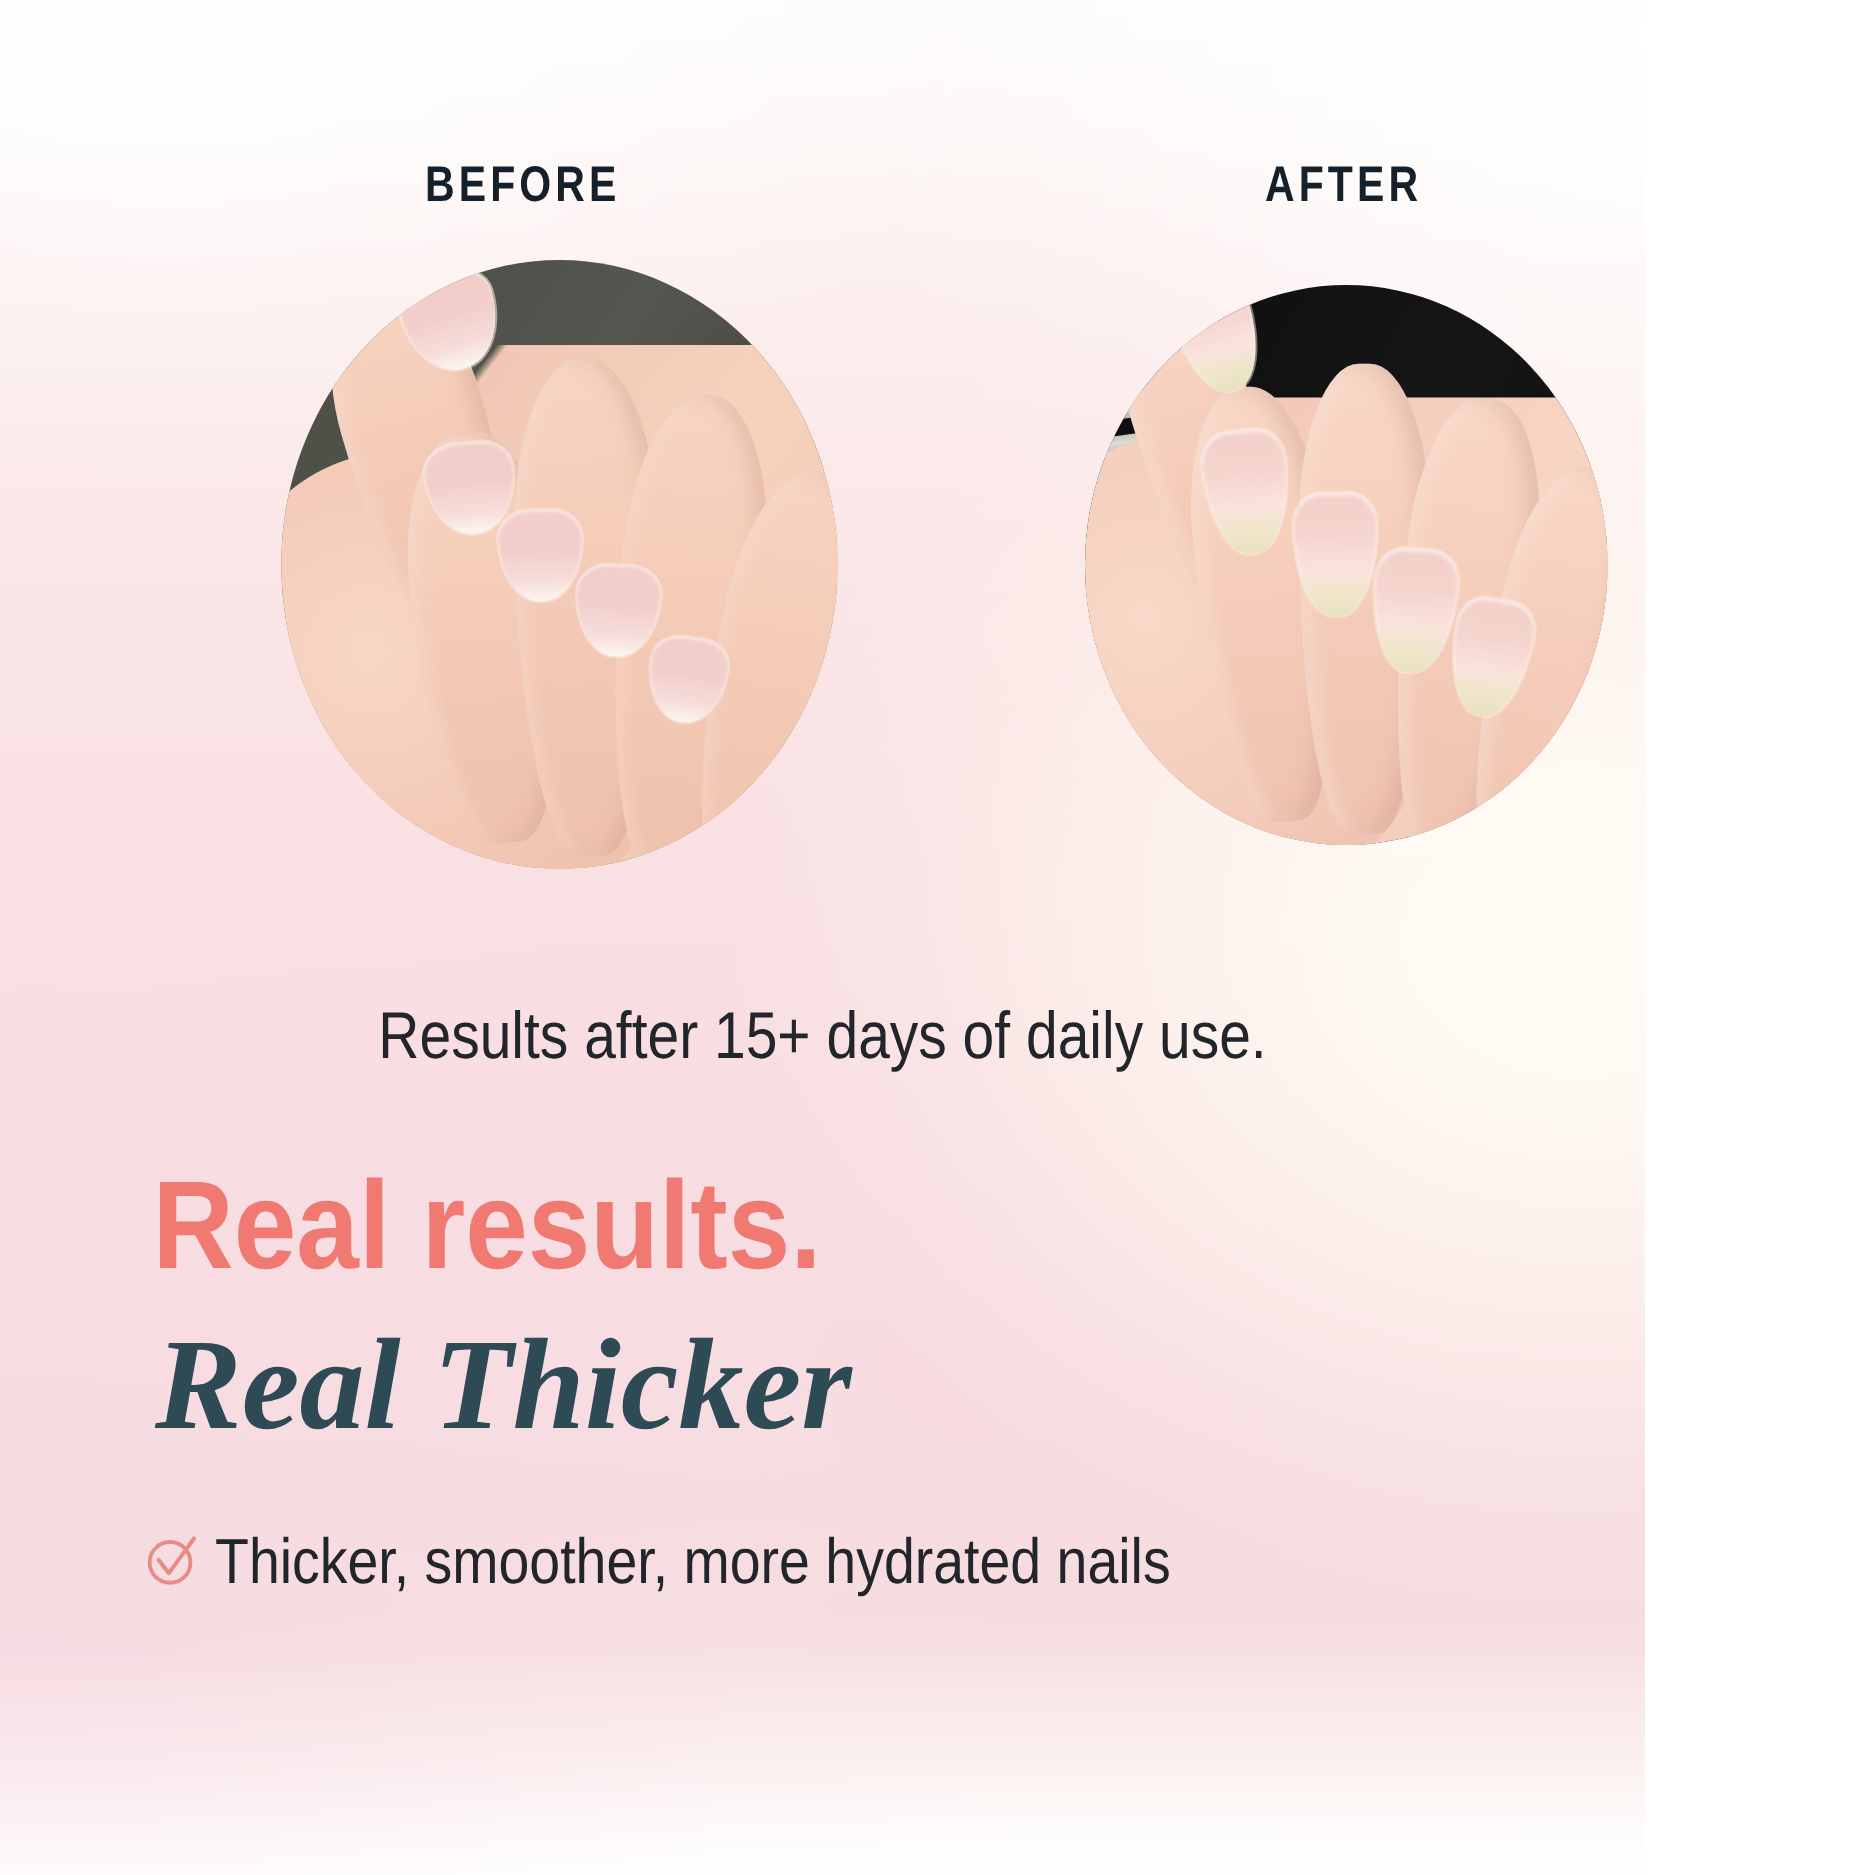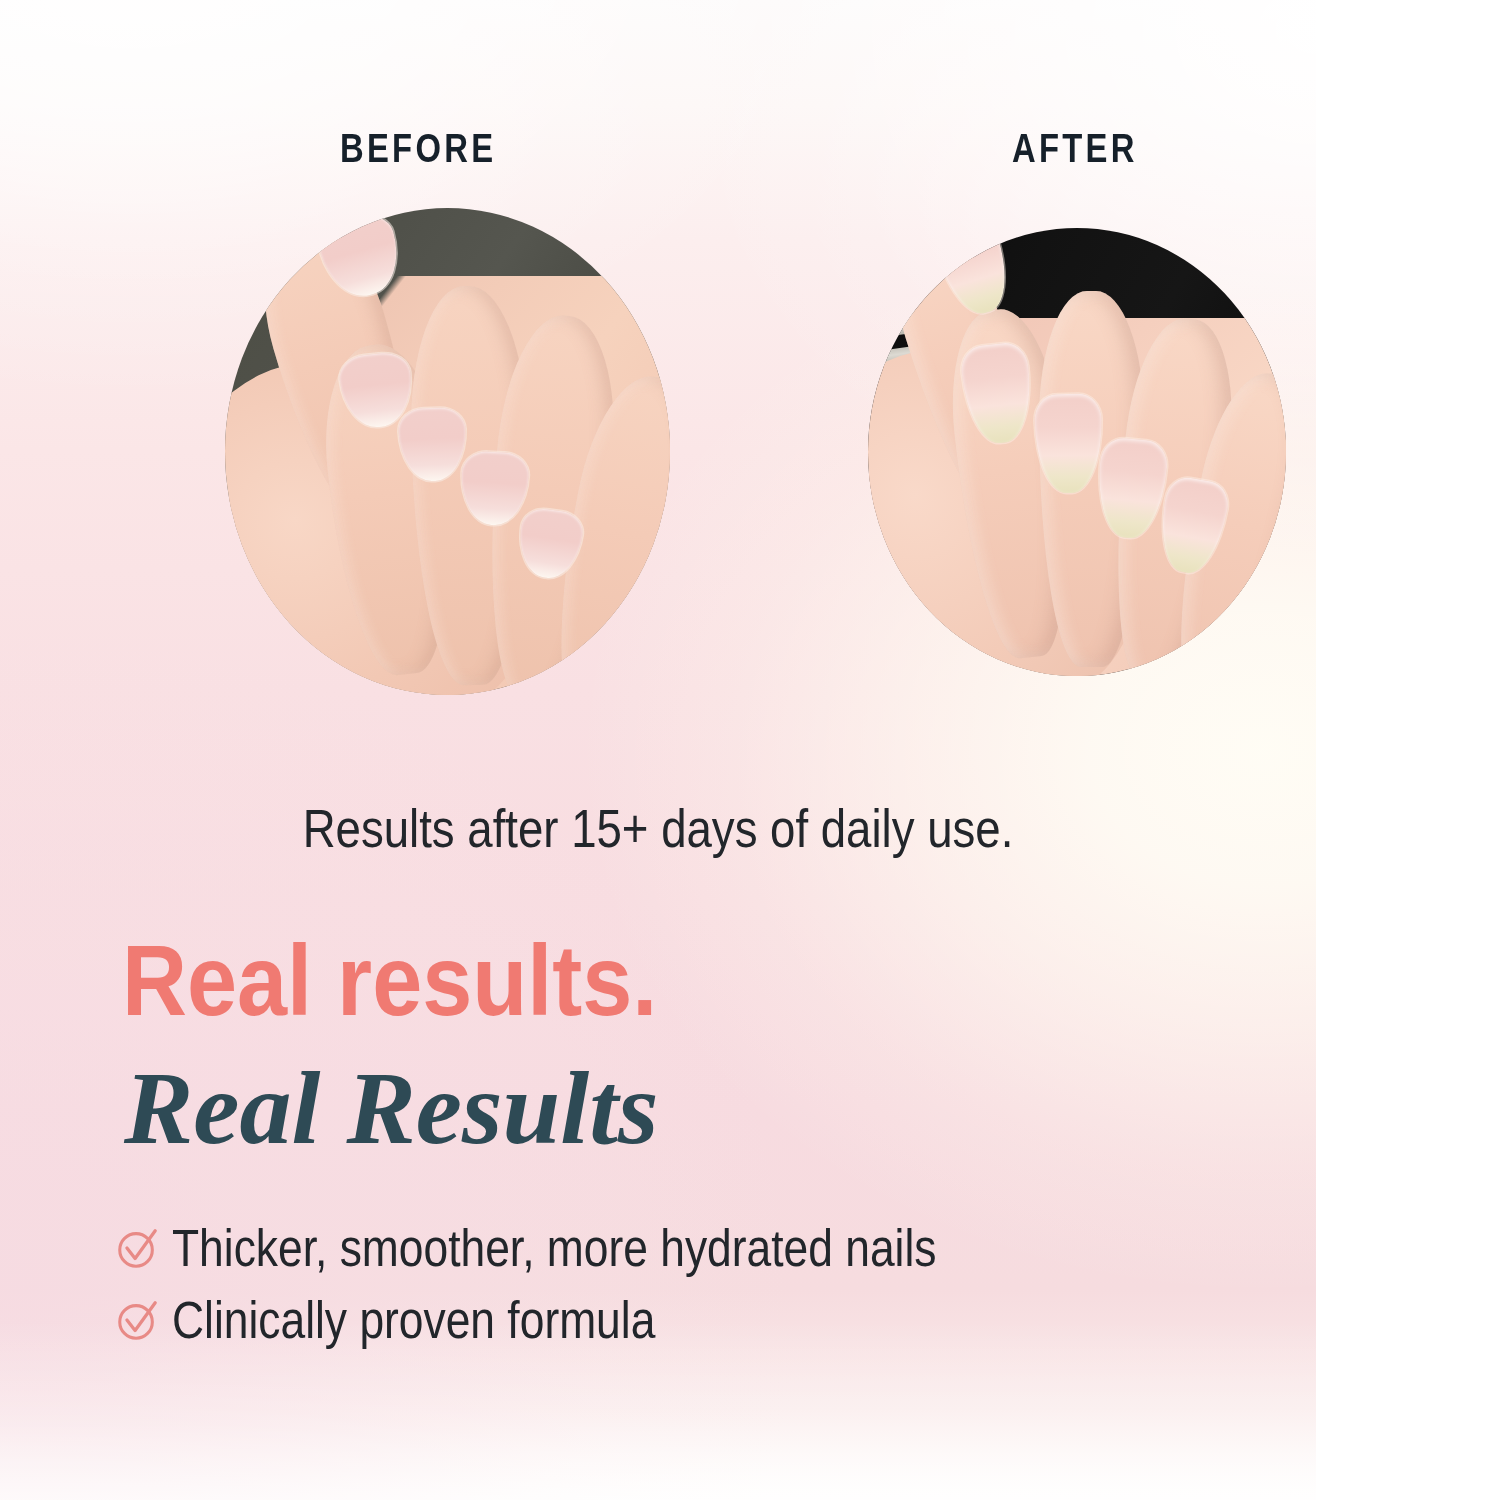--- a/index.html
+++ b/index.html
@@ -338,36 +338,29 @@
       <div class="af-nail af-n2"></div>
       <div class="af-nail af-n3"></div>
       <div class="af-nail af-n4"></div>
       <div class="af-nail af-n5"></div>
     </div>
   </div>
 
   <div id="caption">Results after 15+ days of daily use.</div>
 
   <div id="headline-1">Real results.</div>
-  <div id="headline-2">Real Results</div>
+  <div id="headline-2">Real Thicker</div>
 
   <div id="bullets">
 
     <div class="bullet-row">
       <svg class="check-icon" viewBox="0 0 48 48">
         <circle cx="23" cy="26" r="17" fill="none" stroke="#e88a86" stroke-width="3.2"></circle>
         <path d="M13.5 24 L22 35 L43 6" fill="none" stroke="#e88a86" stroke-width="3.4" stroke-linecap="round" stroke-linejoin="round"></path>
       </svg>
       <span class="bullet-text">Thicker, smoother, more hydrated nails</span>
     </div>
 
-    <div class="bullet-row">
-      <svg class="check-icon" viewBox="0 0 48 48">
-        <circle cx="23" cy="26" r="17" fill="none" stroke="#e88a86" stroke-width="3.2"></circle>
-        <path d="M13.5 24 L22 35 L43 6" fill="none" stroke="#e88a86" stroke-width="3.4" stroke-linecap="round" stroke-linejoin="round"></path>
-      </svg>
-      <span class="bullet-text">Clinically proven formula</span>
-    </div>
 
 
   </div>
 
 </div>
 
 </body></html>

